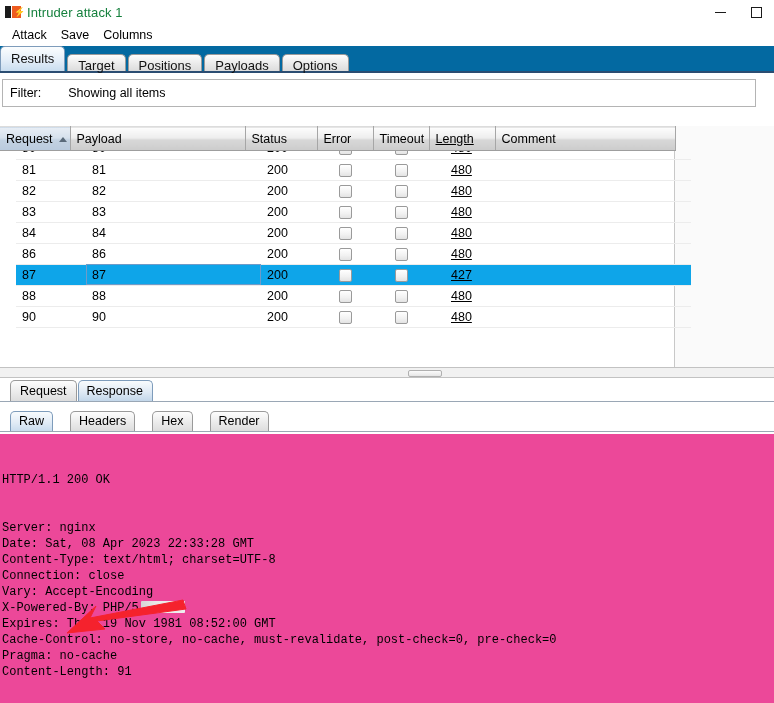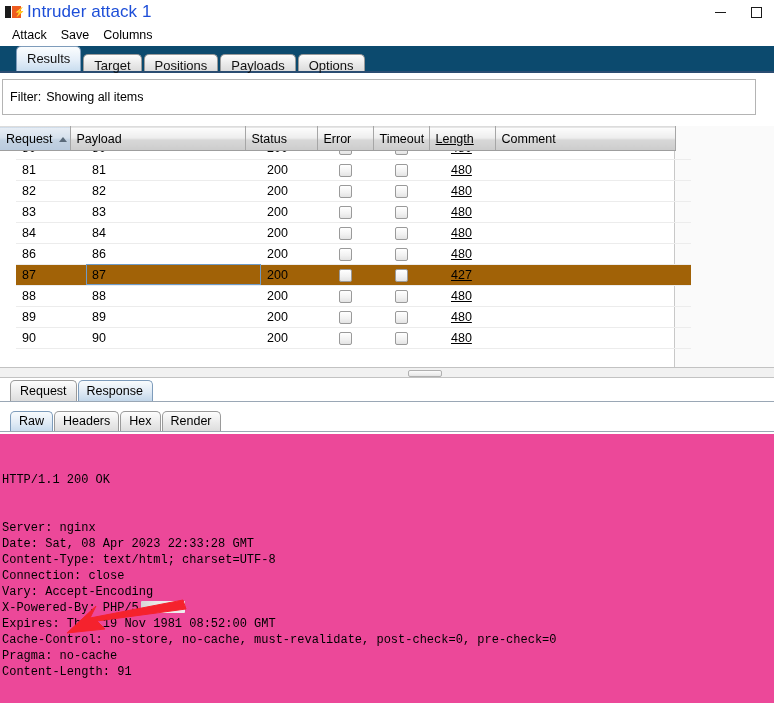--- a/index.html
+++ b/index.html
@@ -49,22 +49,22 @@
   .app-icon .bolt {
     position: absolute;
     left: 9px; top: 2px;
     width: 5px; height: 10px;
     color: #ffffff;
     font-size: 9px;
     line-height: 10px;
     text-align: center;
   }
   .title-text {
-    font-size: 17px;
-    color: #1d4ed8;
+    font-size: 13px;
+    color: #15803d;
     letter-spacing: 0.1px;
   }
   .win-controls {
     position: absolute;
     right: 0; top: 0;
     height: 24px;
     display: flex;
     align-items: center;
   }
   .win-btn {
@@ -102,24 +102,24 @@
     padding: 2px 6px;
     font-size: 12.5px;
     color: #000;
     cursor: default;
   }
 
   
   .tabstrip {
     height: 27px;
     position: relative;
-    padding-left: 16px;
+    padding-left: 0;
     display: flex;
     align-items: flex-end;
-    background: #0c4a6e;
+    background: #0369a1;
     border-bottom: 2px solid #2b4d72;
     box-sizing: border-box;
   }
   .tab {
     height: 17px;
     line-height: 22px;
     padding: 0 10px;
     margin-right: 2px;
     font-size: 13px;
     border: 1px solid #9a9a9a;
@@ -134,28 +134,29 @@
   .tab.active {
     background: linear-gradient(to bottom, #fbfdfe 0%, #e4eef8 55%, #c9ddef 100%);
     border-color: #7e9cbb;
     height: 25px;
     line-height: 24px;
   }
 
   
   .filterbar {
     margin: 6px 18px 0 2px;
-    height: 36px;
+    height: 28px;
     border: 1px solid #b4b4b4;
     background: #ffffff;
     display: flex;
     align-items: center;
     padding-left: 7px;
     box-sizing: border-box;
     font-size: 12.5px;
+    gap: 22px;
   }
   .filter-label { margin-right: 5px; }
 
   
   .table-wrap {
     position: absolute;
     left: 0;
     top: 126px;
     width: 774px;
     height: 241px;
@@ -205,21 +206,21 @@
   table.results tbody td {
     height: 21px;
     font-size: 12.5px;
     padding: 0 0 0 6px;
     border-bottom: 1px solid #ececec;
     box-sizing: border-box;
     white-space: nowrap;
     overflow: hidden;
     vertical-align: middle;
   }
-  tr.row-highlight td { background: #a16207; border-bottom: 1px solid #fcc08a; }
+  tr.row-highlight td { background: #0ea5e9; border-bottom: 1px solid #fcc08a; }
   td.focus-cell {
     outline: 1px solid #6f9bc8;
     outline-offset: -1px;
   }
   .chkbox {
     display: inline-block;
     width: 11px;
     height: 11px;
     border: 1px solid #9a9a9a;
     border-radius: 2px;
@@ -312,21 +313,21 @@
     display: flex;
     align-items: flex-end;
     border-bottom: 1px solid #9aa7b5;
     box-sizing: border-box;
     background: #ffffff;
   }
   .view-tab {
     height: 20px;
     line-height: 19px;
     padding: 0 8px;
-    margin-right: 1px;
+    margin-right: 17px;
     font-size: 12.5px;
     border: 1px solid #9a9a9a;
     border-bottom: none;
     border-radius: 5px 5px 0 0;
     background: linear-gradient(to bottom, #fdfdfd 0%, #ebebeb 55%, #dddddd 100%);
     box-sizing: border-box;
     cursor: default;
   }
   .view-tab.active {
     background: linear-gradient(to bottom, #f8fbfd 0%, #e2ecf6 55%, #c9dcee 100%);
@@ -500,29 +501,20 @@
               <tr>
                 <td class="col-request">88</td>
                 <td class="col-payload">88</td>
                 <td class="col-status">200</td>
                 <td class="col-error"><span class="chkbox"></span></td>
                 <td class="col-timeout"><span class="chkbox"></span></td>
                 <td class="col-length">480</td>
                 <td class="col-comment"></td>
               </tr>
               <tr>
-                <td class="col-request">89</td>
-                <td class="col-payload">89</td>
-                <td class="col-status">200</td>
-                <td class="col-error"><span class="chkbox"></span></td>
-                <td class="col-timeout"><span class="chkbox"></span></td>
-                <td class="col-length">480</td>
-                <td class="col-comment"></td>
-              </tr>
-              <tr>
                 <td class="col-request">90</td>
                 <td class="col-payload">90</td>
                 <td class="col-status">200</td>
                 <td class="col-error"><span class="chkbox"></span></td>
                 <td class="col-timeout"><span class="chkbox"></span></td>
                 <td class="col-length">480</td>
                 <td class="col-comment"></td>
               </tr>
             </tbody>
         </table>

